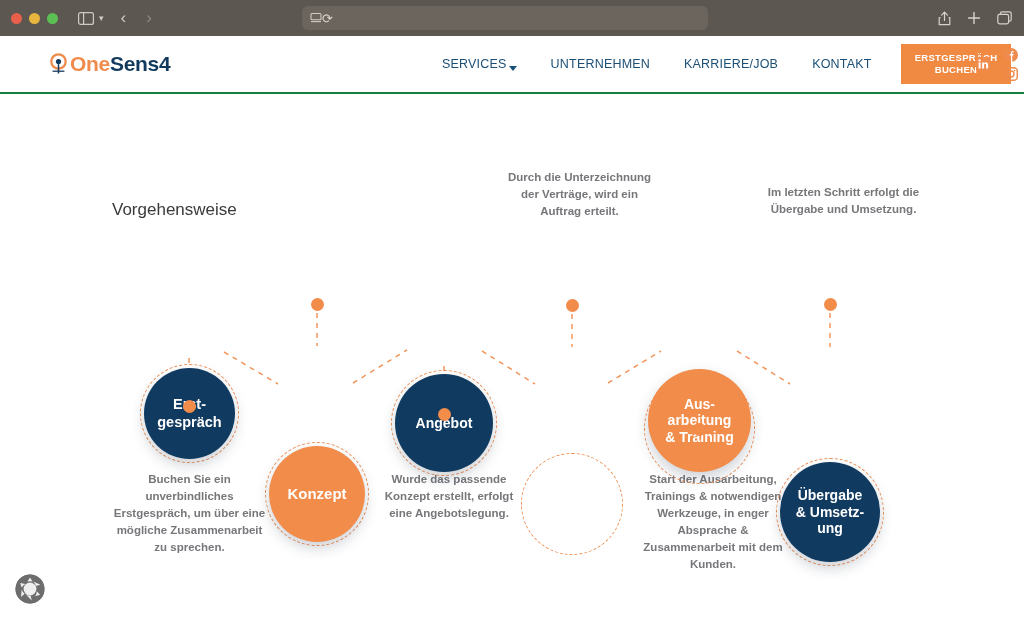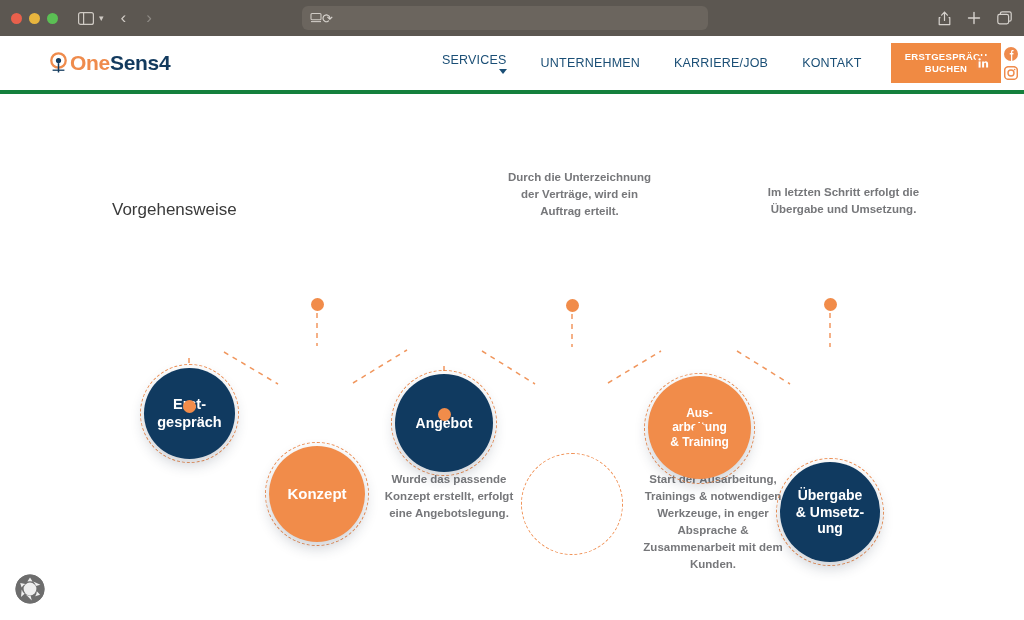--- a/index.html
+++ b/index.html
@@ -50,39 +50,39 @@
   #reload-icon { color: #d8d4cf; font-size: 13px; }
 
   .chrome-right { position: absolute; right: 12px; display: flex; align-items: center; gap: 16px; }
   .chrome-right .ci { color: #d6d2cd; display: flex; align-items: center; }
 
   
   #site-header {
     height: 58px; width: 100%;
     background: #ffffff;
     display: flex; align-items: center;
-    border-bottom: 4px solid #15803d;
+    border-bottom: 2px solid #15803d;
     position: relative;
   }
   #logo { display: flex; align-items: center; margin-left: 48px; }
   #logo-text {
     font-size: 21px; font-weight: 600; letter-spacing: -0.3px;
   }
   .logo-orange { color: #ef8b4c; }
   .logo-navy { color: #123a5e; }
 
   #main-nav {
     position: absolute; left: 425px;
     display: flex; align-items: center; gap: 0;
   }
   .nav-item {
     font-size: 12.5px; font-weight: 500; color: #1b4f76;
     letter-spacing: .2px; padding: 0 17px;
     display: flex; align-items: flex-end; gap: 2px;
-    cursor: pointer; white-space: nowrap; flex-direction: column;
+    cursor: pointer; white-space: nowrap;
   }
   .caret { width: 0; height: 0; border-left: 4px solid transparent;
            border-right: 4px solid transparent; border-top: 5px solid #1b4f76; }
 
   #cta-button {
     margin-left: 12px;
     background: #f08a43; color: #ffffff;
     font-size: 9.5px; font-weight: 700; letter-spacing: .3px;
     line-height: 12px; text-align: center;
     padding: 8px 14px; cursor: pointer;
@@ -310,21 +310,21 @@
       </div>
     </div>
 
     <div class="node navy" style="left:395px; top:280px; width:98px; height:98px; font-size:14px;">
       <div>
         <div>Angebot</div>
       </div>
     </div>
 
 
-    <div class="node orange" style="left:648px; top:282px; width:103px; height:103px; font-size:12px;">
+    <div class="node orange" style="left:648px; top:275px; width:103px; height:103px; font-size:14px;">
       <div>
         <div>Aus-</div>
         <div>arbeitung</div>
         <div>&amp; Training</div>
       </div>
     </div>
 
     <div class="node navy" style="left:780px; top:368px; width:100px; height:100px; font-size:14px;">
       <div>
         <div>Übergabe</div>
@@ -333,20 +333,21 @@
       </div>
     </div>
 
     <div class="dot" style="left:183px; top:306px;"></div>
     <div class="dot" style="left:311px; top:204px;"></div>
     <div class="dot" style="left:438px; top:314px;"></div>
     <div class="dot" style="left:566px; top:205px;"></div>
     <div class="dot" style="left:693px; top:329px;"></div>
     <div class="dot" style="left:824px; top:204px;"></div>
 
+    <div class="caption" style="left:112px; top:377px; width:155px;">Buchen Sie ein unverbindliches Erstgespräch, um über eine mögliche Zusammenarbeit zu sprechen.</div>
 
 
     <div class="caption" style="left:375px; top:377px; width:148px;">Wurde das passende Konzept erstellt, erfolgt eine Angebotslegung.</div>
 
     <div class="caption" style="left:502px; top:75px; width:155px;">Durch die Unterzeichnung der Verträge, wird ein Auftrag erteilt.</div>
 
     <div class="caption" style="left:633px; top:377px; width:160px;">Start der Ausarbeitung, Trainings &amp; notwendigen Werkzeuge, in enger Absprache &amp; Zusammenarbeit mit dem Kunden.</div>
 
     <div class="caption" style="left:766px; top:90px; width:155px;">Im letzten Schritt erfolgt die Übergabe und Umsetzung.</div>
 

